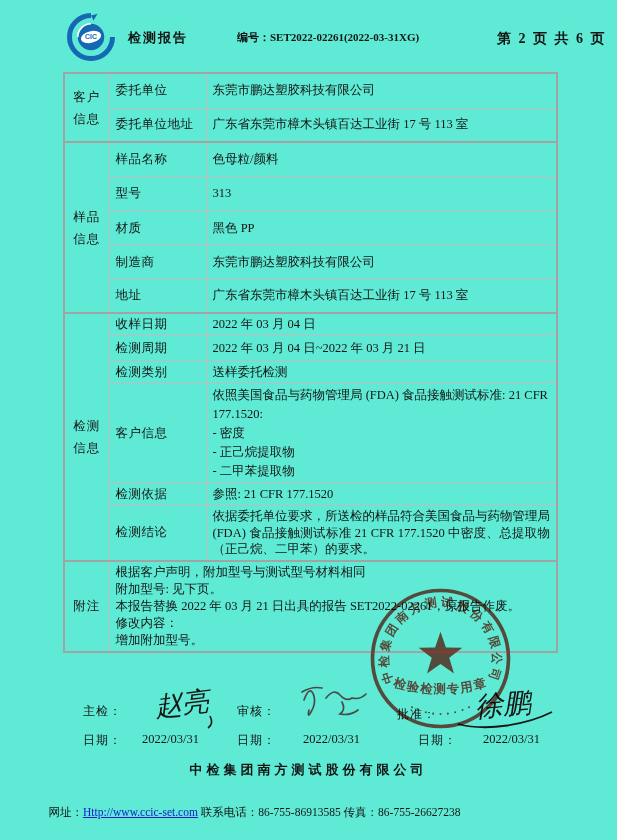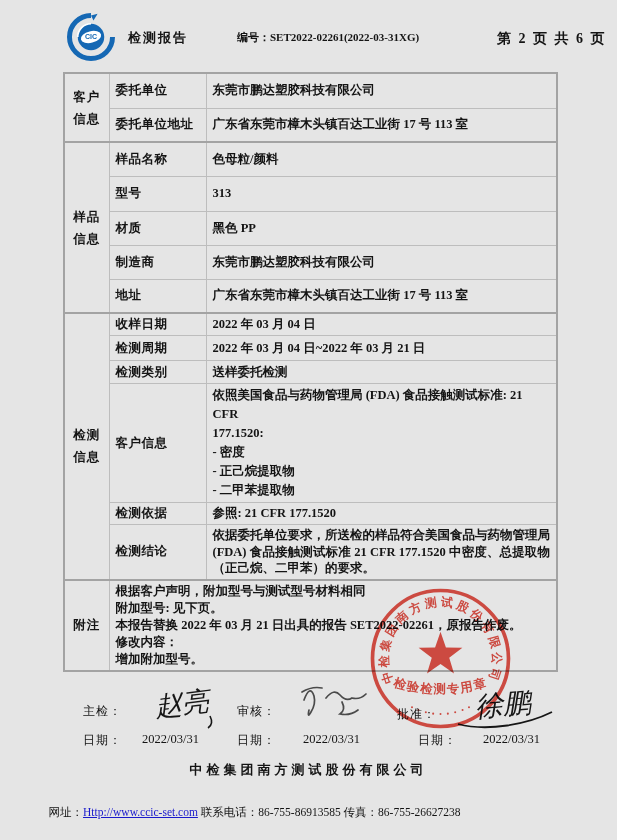--- a/index.html
+++ b/index.html
@@ -2,40 +2,39 @@
 <html><head>
 <meta charset="utf-8">
 <style>
   html,body{margin:0;padding:0;background:#ffffff;}
   body{
     width:617px;height:840px;
     font-family:"Liberation Serif","DejaVu Serif",serif;
     color:#141414;
     -webkit-font-smoothing:antialiased;
   }
-  .page{position:relative;width:617px;height:840px;background:#e5e5e5;overflow:hidden;}
+  .page{position:relative;width:617px;height:840px;background:#5eead4;overflow:hidden;}
 
   
   .hdr-logo{position:absolute;left:66px;top:13px;width:50px;height:48px;}
   .hdr-title{position:absolute;left:128px;top:29px;font-size:13px;font-weight:bold;letter-spacing:2px;}
   .hdr-no{position:absolute;left:237px;top:30px;font-size:11px;font-weight:bold;white-space:nowrap;}
   .hdr-page{position:absolute;left:467px;top:30px;font-size:14px;font-weight:bold;letter-spacing:2px;white-space:nowrap;margin-left:30px;}
 
   
   table.report{
     position:absolute;left:63px;top:72px;width:493px;
     border-collapse:collapse;table-layout:fixed;
     font-size:12.5px;
   }
   table.report td{
     border:1px solid #bdbdbd;
     padding:2px 6px;
     vertical-align:middle;
     overflow:hidden;
-    font-weight:bold;
   }
   table.report{border:2px solid #a3a3a3;}
   tr.sec-start td{border-top:2px solid #a3a3a3;}
   td.cat{
     text-align:center;padding:0 10px;line-height:22px;letter-spacing:1px;
   }
   td.lbl{padding-left:12px;letter-spacing:0.5px;}
   td.val{padding-left:13px;}
   .pre{white-space:pre-line;}
   .lh-project{line-height:19px;padding-top:4px;padding-bottom:4px;}

